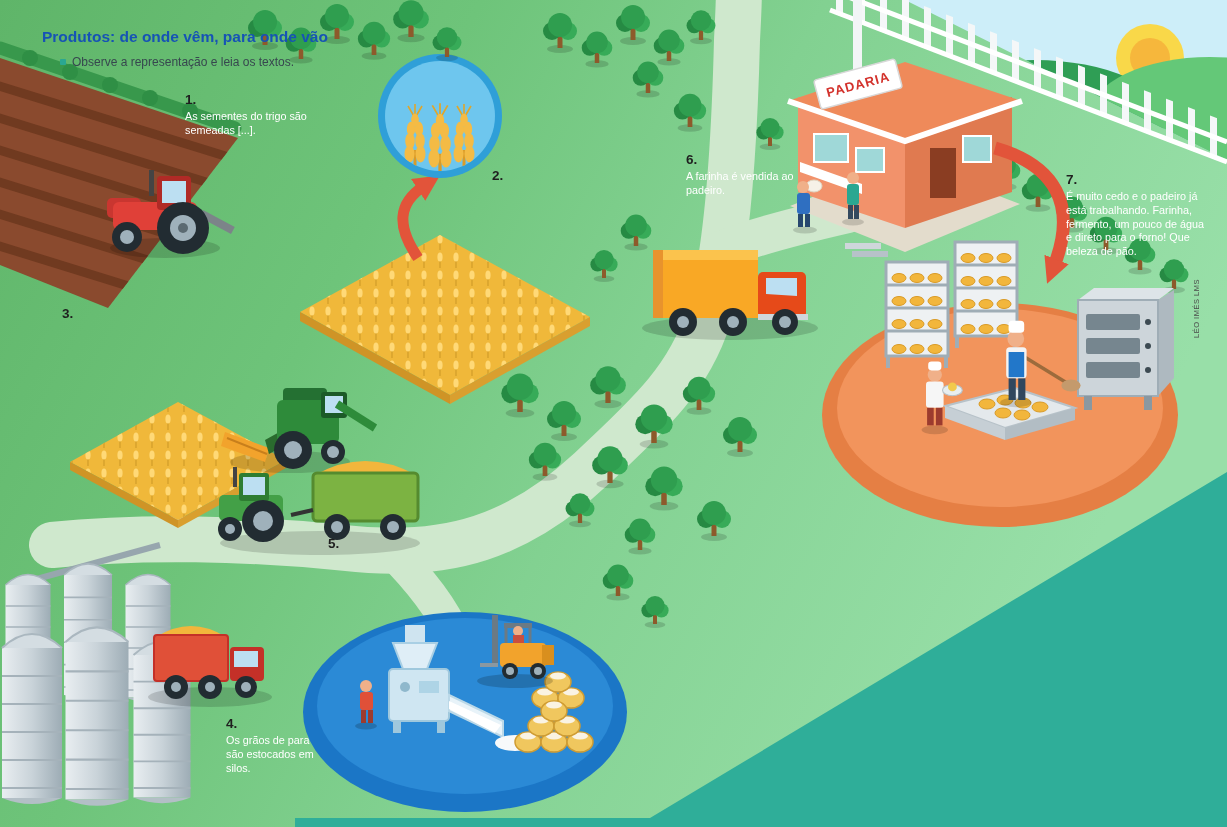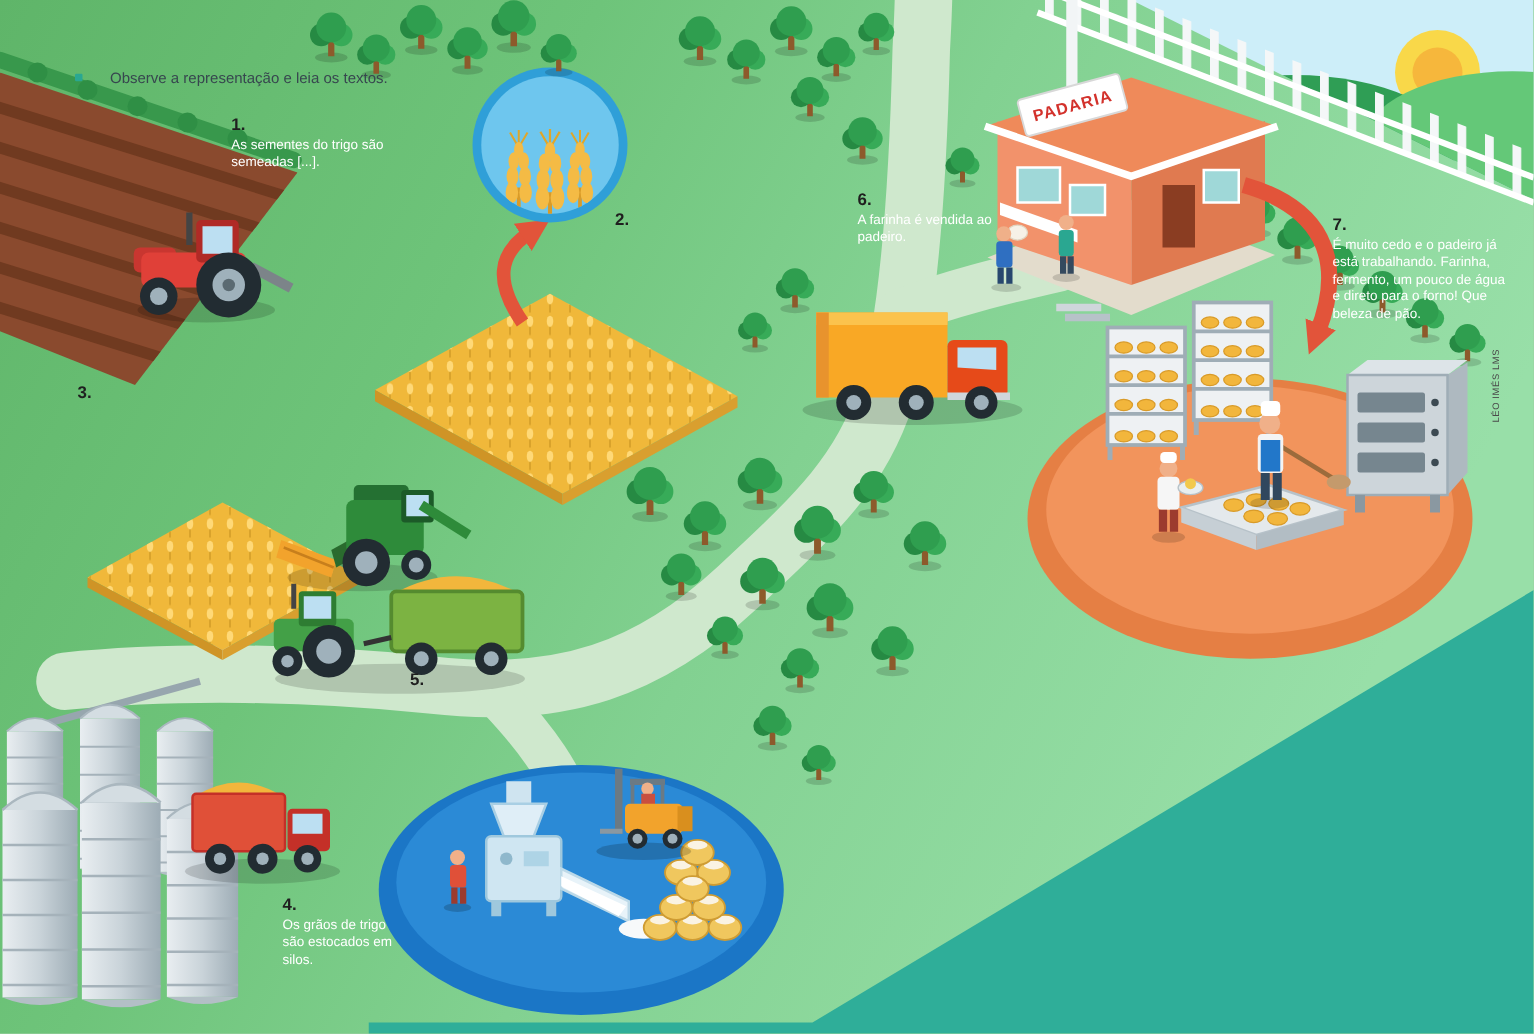--- a/index.html
+++ b/index.html
@@ -1,20 +1,20 @@
 <!DOCTYPE html>
 <html><head>
 <meta charset="utf-8">
 <style>
   html,body{margin:0;padding:0;background:#dfe3e0;}
   .stage{position:relative;width:1227px;height:827px;overflow:hidden;
          font-family:"Liberation Sans",sans-serif;background:#6fc478;}
   .stage > svg{position:absolute;left:0;top:0;}
   .hdr-title{position:absolute;left:42px;top:28px;font-size:15.5px;font-weight:bold;color:#1653b5;}
-  .hdr-instr{position:absolute;left:60px;top:55px;font-size:12px;color:#37474f;display:flex;align-items:center;gap:22px;}
+  .hdr-instr{position:absolute;left:60px;top:55px;font-size:12px;color:#37474f;display:flex;align-items:center;gap:6px;}
   .bullet{width:6px;height:6px;background:#2aa791;border-radius:1px;display:inline-block;flex:0 0 auto;}
   .step{position:absolute;}
   .step-num{font-size:13.5px;font-weight:bold;color:#1f1f1f;margin-bottom:3px;}
   .step-text{font-size:10.8px;line-height:1.28;color:#ffffff;}
 </style>
 </head>
 <body>
 
 <div class="stage">
 
@@ -446,38 +446,39 @@
       <rect x="1" y="38" width="6" height="16" fill="#9c3b2e"></rect>
       <rect x="9" y="38" width="6" height="16" fill="#9c3b2e"></rect>
       <ellipse cx="24" cy="22" rx="9" ry="5" fill="#e8eef0" stroke="#b7c2c9" stroke-width="1"></ellipse>
       <circle cx="24" cy="19" r="4" fill="#f2c94c"></circle>
     </g>
   </g>
 
   <text transform="translate(1199,338) rotate(-90)" font-size="7.5" fill="#4a4a4a" letter-spacing="0.5">LÉO IMÉS LMS</text>
 </svg>
 
+<div class="hdr-title">Produtos: de onde vêm, para onde vão</div>
 <div class="hdr-instr">
   <span class="bullet"></span>
   <span>Observe a representação e leia os textos.</span>
 </div>
 
 <div class="step" style="left:185px;top:92px;width:135px;">
   <div class="step-num">1.</div>
   <div class="step-text">As sementes do trigo são semeadas [...].</div>
 </div>
 <div class="step" style="left:492px;top:168px;width:115px;">
   <div class="step-num">2.</div>
 </div>
 <div class="step" style="left:62px;top:306px;width:168px;">
   <div class="step-num">3.</div>
 </div>
 <div class="step" style="left:226px;top:716px;width:95px;">
   <div class="step-num">4.</div>
-  <div class="step-text">Os grãos de trigo são estocados em silos.</div>
+  <div class="step-text">Os grãos de para são estocados em silos.</div>
 </div>
 <div class="step" style="left:328px;top:536px;width:135px;">
   <div class="step-num">5.</div>
 </div>
 <div class="step" style="left:686px;top:152px;width:130px;">
   <div class="step-num">6.</div>
   <div class="step-text">A farinha é vendida ao padeiro.</div>
 </div>
 <div class="step" style="left:1066px;top:172px;width:145px;">
   <div class="step-num">7.</div>

